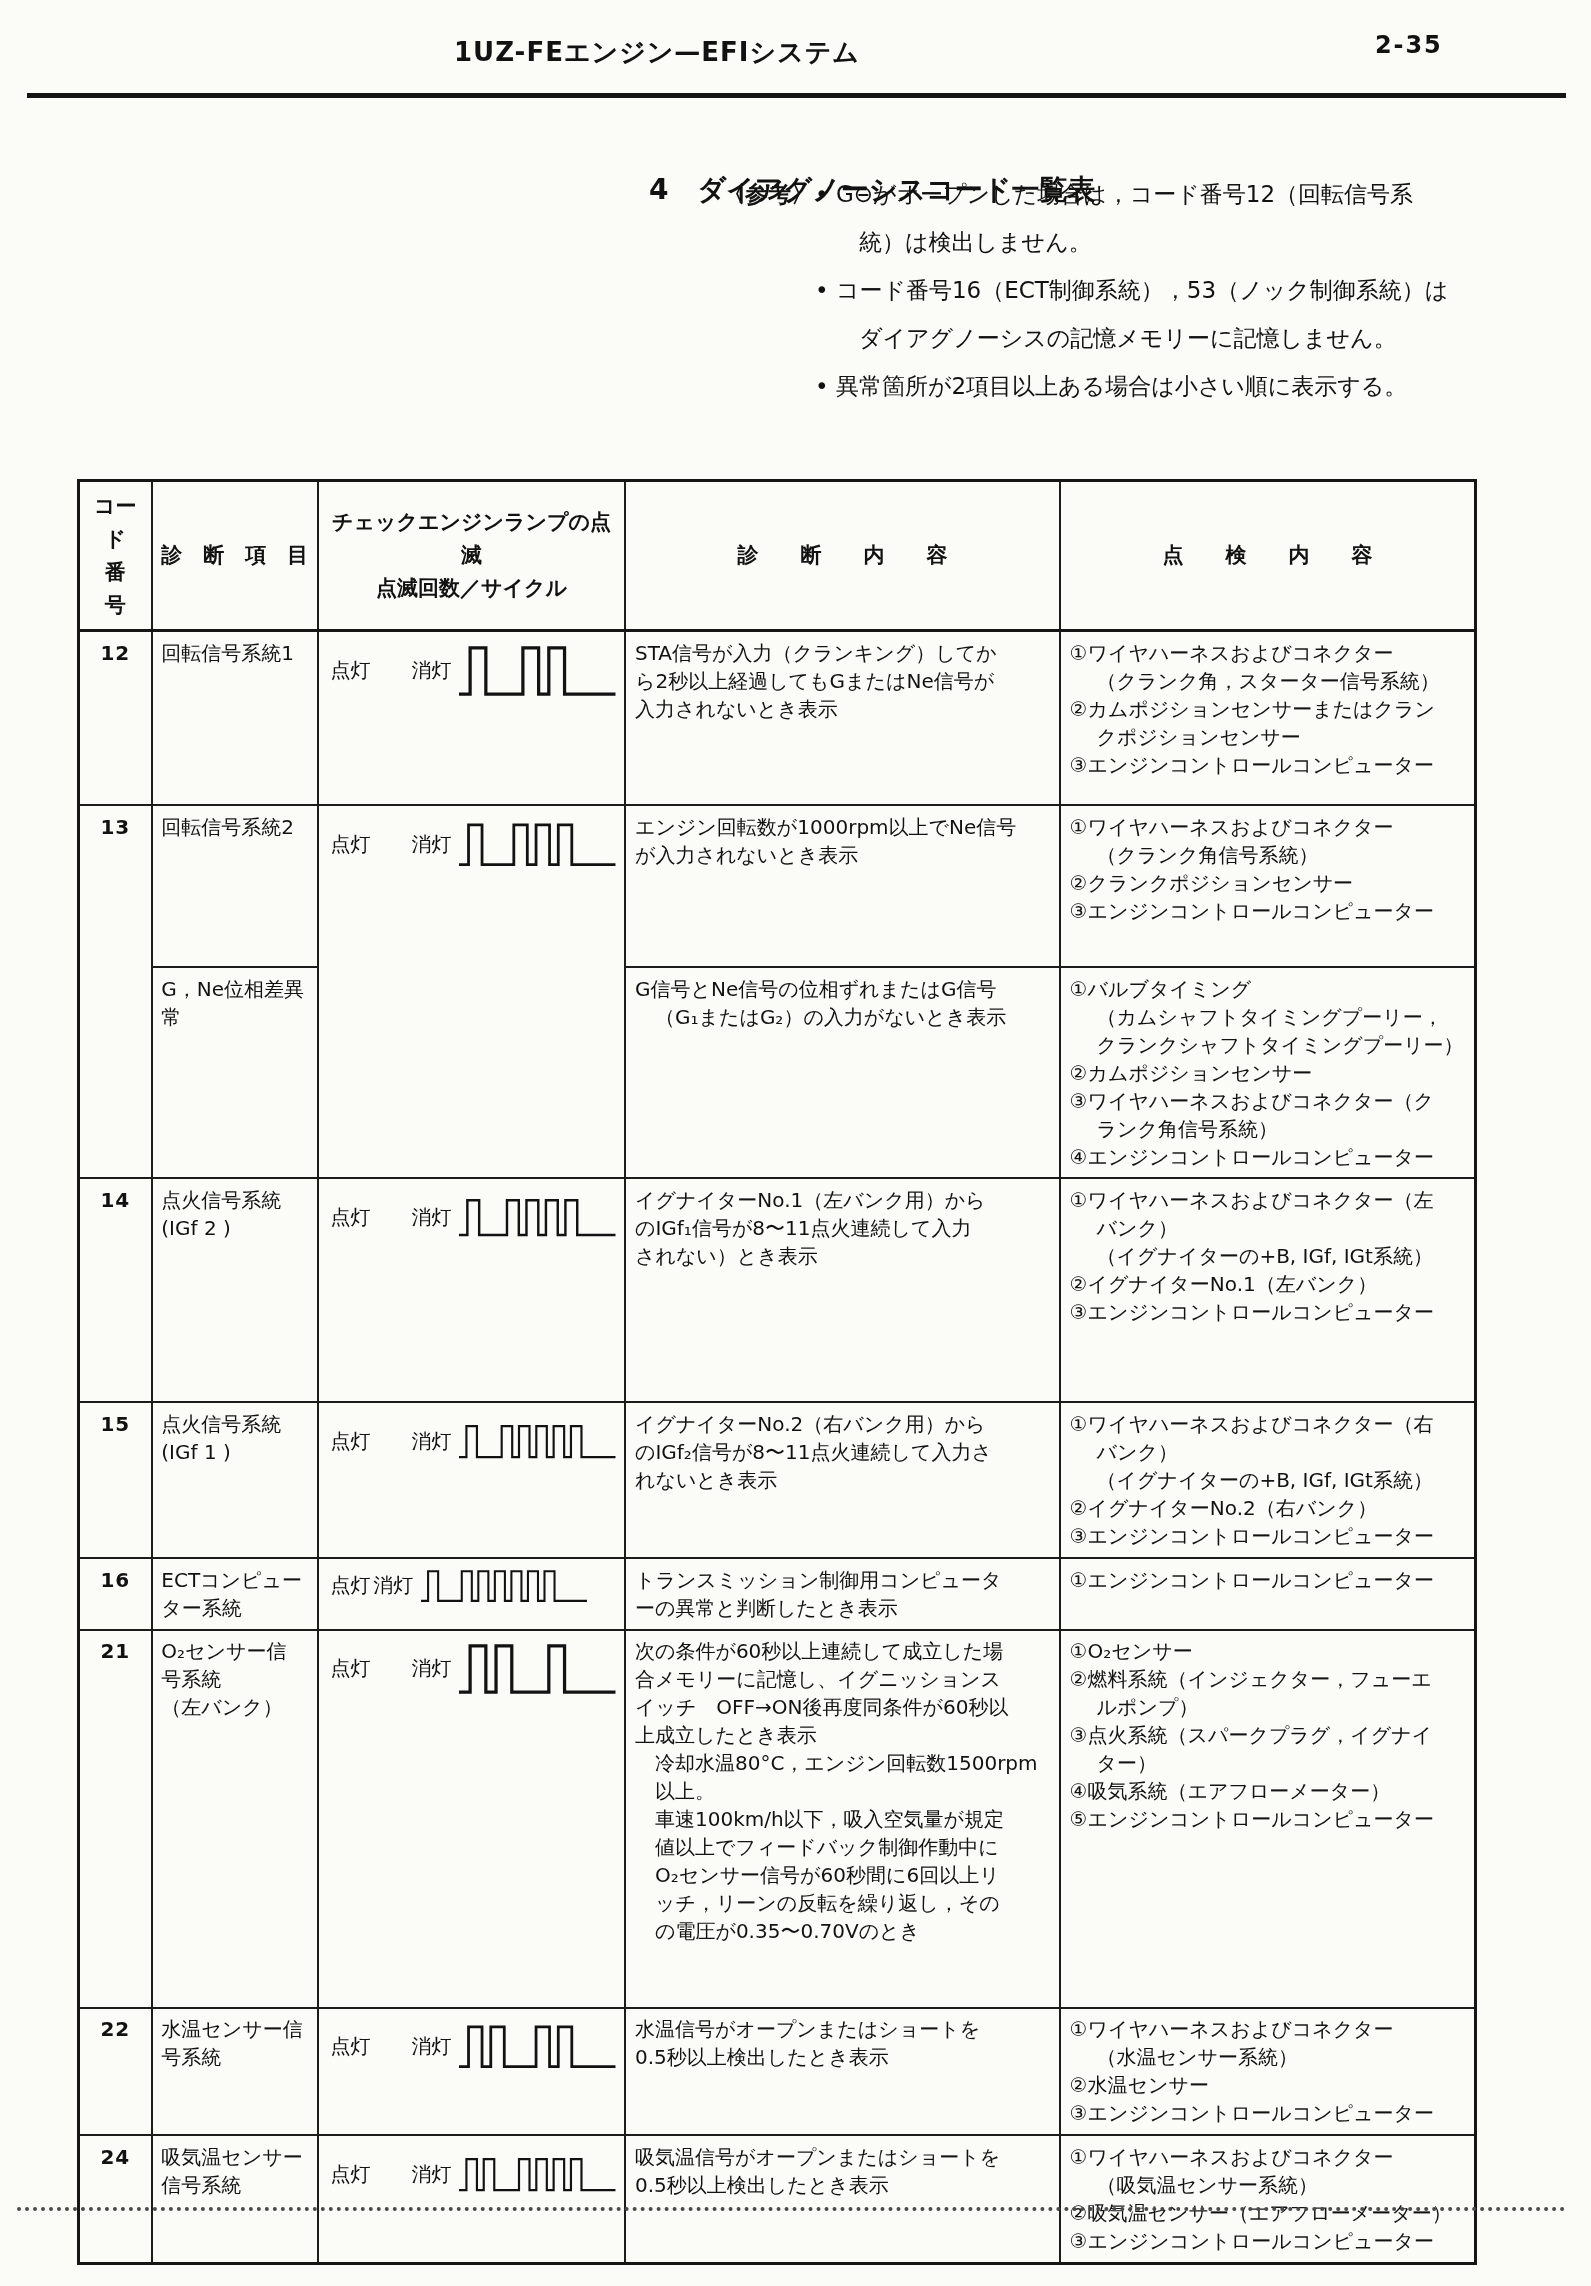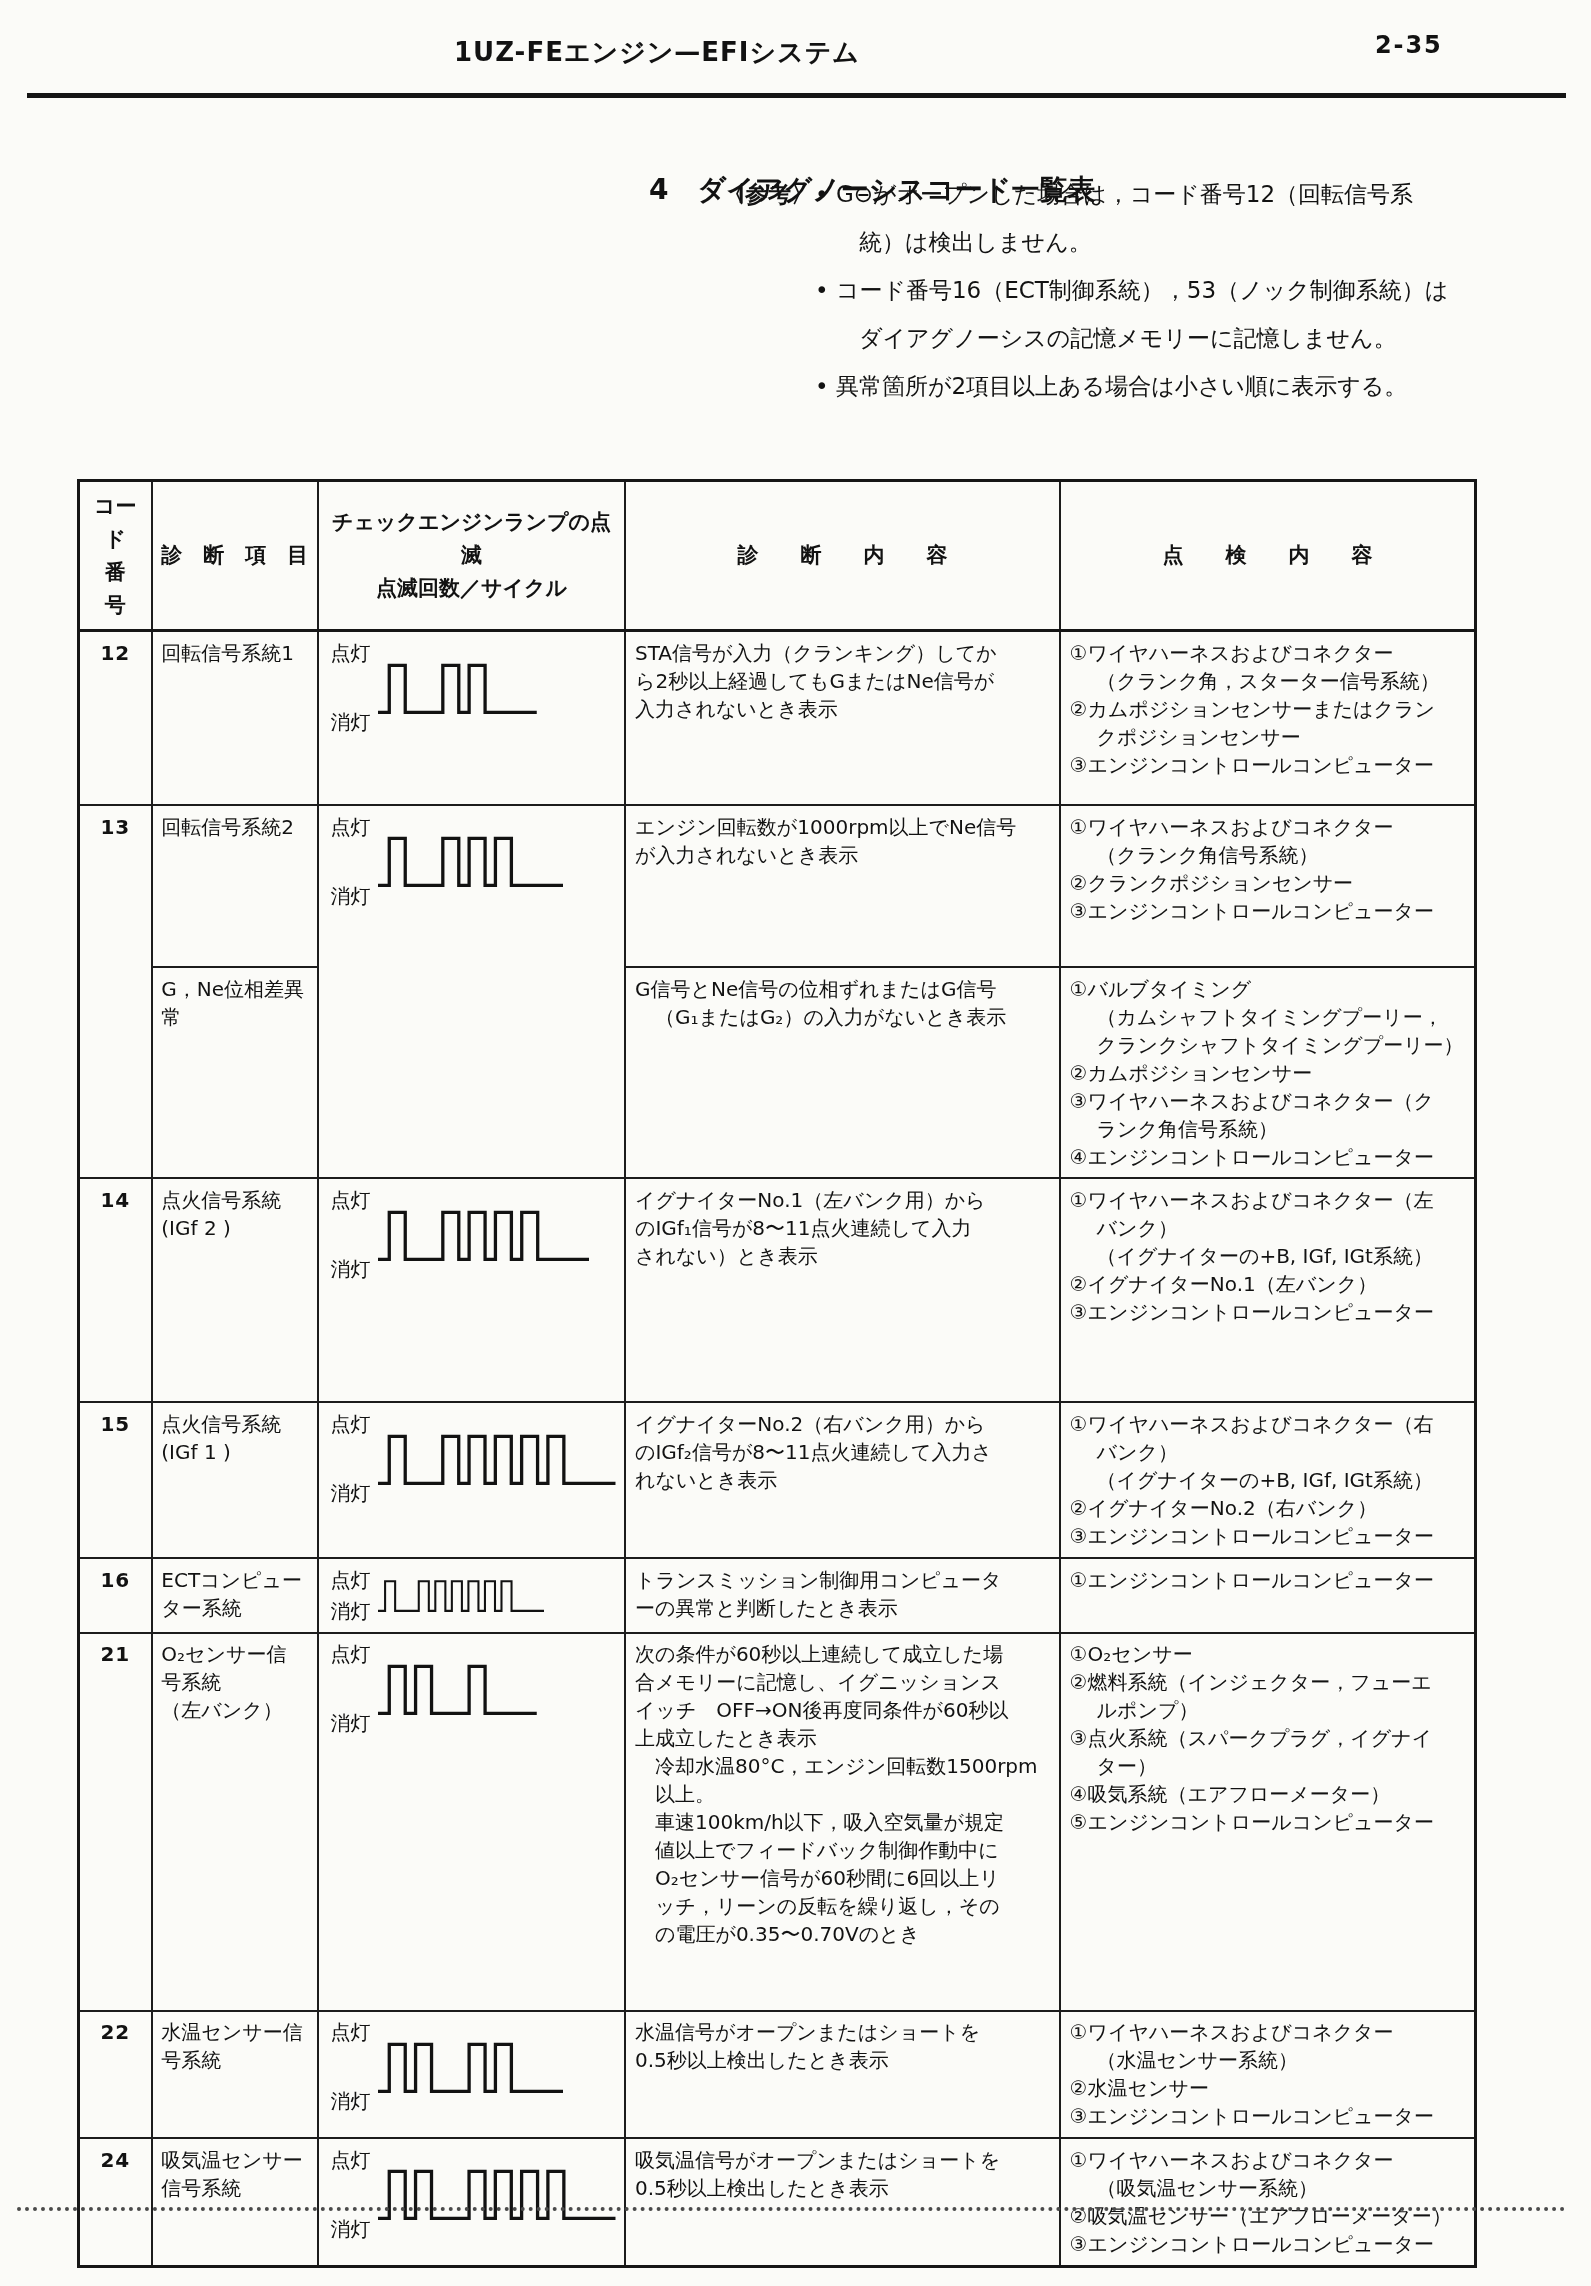--- a/index.html
+++ b/index.html
@@ -48,21 +48,21 @@
     vertical-align:top; padding:6.8px 8.7px;
     font-size:20px; line-height:28px;
   }
   td.code-cell {
     vertical-align:middle; text-align:center;
     font-size:22px; font-weight:bold; letter-spacing:1px;
   }
   td.item-cell { vertical-align:middle; padding-left:12.6px; }
   td.lamp-cell { vertical-align:middle; padding:3.9px; }
   .lamp-box { display:flex; align-items:center; gap:7.7px; padding-left:2.9px; }
-  .lamp-labels { display:flex; flex-direction:column; gap:41px; flex:0 0 auto;text-align:center; }
+  .lamp-labels { display:flex; flex-direction:row; gap:41px; flex:0 0 auto;text-align:center; }
   tr.compact .lamp-labels { gap:2.9px; }
   .lamp-svg { display:block; height:62px; }
   tr.compact .lamp-svg { height:39px; }
   .insp-item { padding-left:27px; }
   .insp-item .l0 { text-indent:-27px; }
   .footer-dots {
     position:absolute; left:17.4px; top:2207px; width:1549px; height:0;
     border-top:4.8px dotted #4a4a4a;
   }
 </style>

